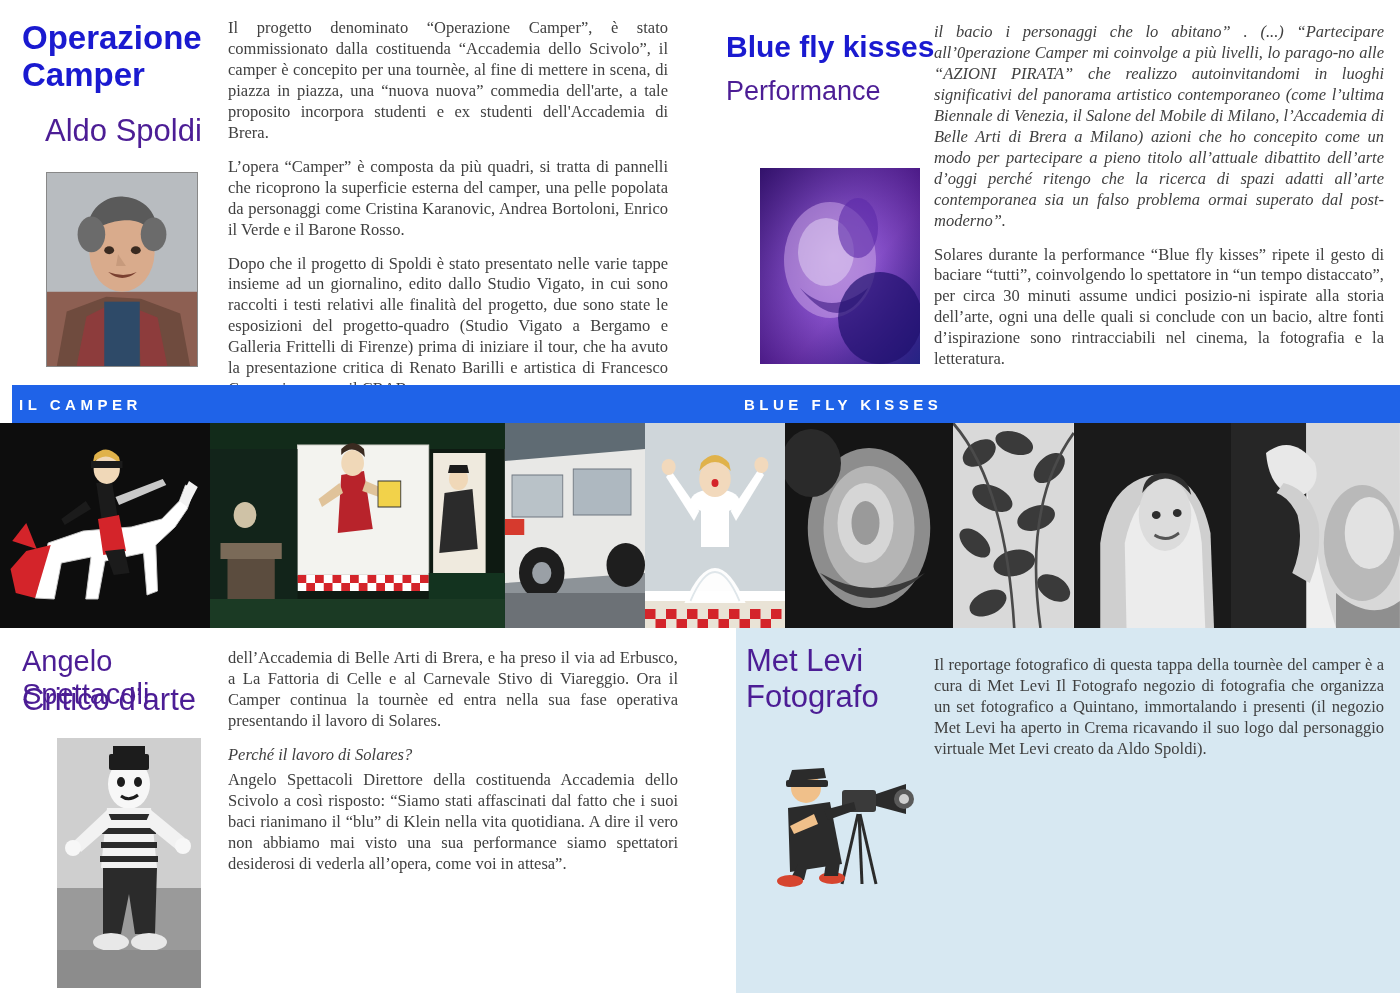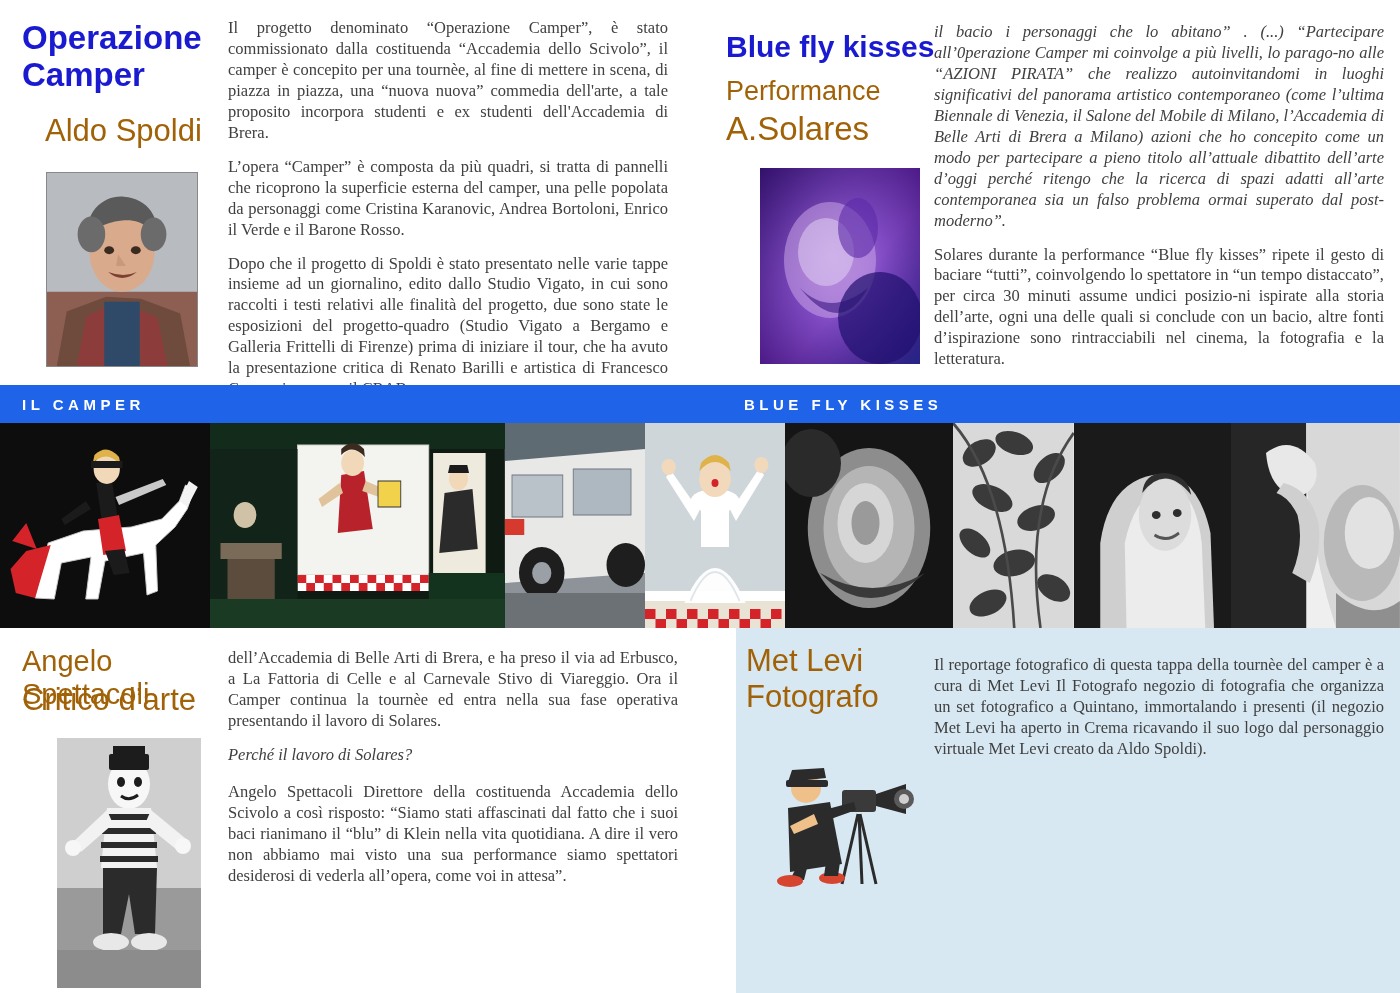--- a/index.html
+++ b/index.html
@@ -31,21 +31,21 @@
 
   .head-blue {
     color: #1a1ad0;
     font-family: "Liberation Sans", sans-serif;
     font-weight: bold;
     font-size: 33px;
     line-height: 1.12;
     letter-spacing: 0px;
   }
   .head-blue-light {
-    color: #a16207;
+    color: #4c1d95;
     font-family: "Liberation Sans", sans-serif;
     font-weight: normal;
     font-size: 31px;
     line-height: 1.15;
   }
 
   
   #op-camper-title {
     position: absolute; left: 22px; top: 20px; width: 200px;
   }
@@ -88,21 +88,21 @@
     height: 38px;
     background: #1f63e8;
     color: #ffffff;
     font-family: "Liberation Sans", sans-serif;
     font-weight: bold;
     font-size: 15px;
     letter-spacing: 4.5px;
     display: flex;
     align-items: center;
   }
-  #banner-camper { left: 0; width: 736px; padding-left: 22px; }
+  #banner-camper { left: 12px; width: 736px; padding-left: 7px; }
   #banner-bfk { left: 736px; width: 664px; padding-left: 8px; }
 
   
   #strip {
     position: absolute;
     left: 0; top: 423px;
     width: 1400px; height: 205px;
     display: flex;
   }
   .strip-img { position: relative; overflow: hidden; height: 205px; }
@@ -177,21 +177,20 @@
   </div>
 
   <div id="op-camper-text" class="body-text">
     <p>Il progetto denominato “Operazione Camper”, è stato commissionato dalla costituenda “Accademia dello Scivolo”, il camper è concepito per una tournèe, al fine di mettere in scena, di piazza in piazza, una “nuova nuova” commedia dell'arte, a tale proposito incorpora studenti e ex studenti dell'Accademia di Brera.</p>
     <p>L’opera “Camper” è composta da più quadri, si tratta di pannelli che ricoprono la superficie esterna del camper,  una pelle popolata da personaggi come Cristina Karanovic, Andrea Bortoloni, Enrico il Verde e il Barone Rosso.</p>
     <p>Dopo che il progetto di Spoldi è stato presentato nelle varie tappe insieme ad un giornalino, edito dallo Studio Vigato, in cui sono raccolti i testi relativi alle finalità del progetto, due sono state le esposizioni del progetto-quadro (Studio Vigato a Bergamo e Galleria Frittelli di Firenze) prima di iniziare il tour, che ha avuto la presentazione critica di Renato Barilli e artistica di Francesco Correggia, presso il CRAB</p>
   </div>
 
   <div id="bfk-title" class="head-blue" style="font-size:30px;">Blue fly kisses</div>
   <div id="bfk-sub1" class="head-blue-light" style="font-size:27px;">Performance</div>
-  <div id="bfk-sub2" class="head-blue-light" style="font-size:33px;">A.Solares</div>
 
   <div id="bfk-photo">
     <svg class="fill" viewBox="0 0 160 196" preserveAspectRatio="none">
       <defs>
         <radialGradient id="g1" cx="45%" cy="45%" r="70%">
           <stop offset="0%" stop-color="#d9b9ef"></stop>
           <stop offset="45%" stop-color="#8f5fd0"></stop>
           <stop offset="100%" stop-color="#3b1170"></stop>
         </radialGradient>
         <linearGradient id="g2" x1="0" y1="0" x2="1" y2="1">
@@ -452,21 +451,21 @@
 
         <ellipse cx="54" cy="204" rx="18" ry="9" fill="#e8e8e8"></ellipse>
         <ellipse cx="92" cy="204" rx="18" ry="9" fill="#e8e8e8"></ellipse>
       </g>
       <rect y="212" width="144" height="38" fill="#8c8c8c"></rect>
     </svg>
   </div>
 
   <div id="spett-text" class="body-text">
     <p>dell’Accademia di Belle Arti di Brera, e ha preso il via ad Erbusco, a La Fattoria di Celle e al Carnevale Stivo di Viareggio. Ora il Camper continua la tournèe ed entra nella sua fase operativa presentando il lavoro di Solares.</p>
-    <p class="ital" style="margin-bottom:16px;">Perché il lavoro di Solares?</p>
+    <p class="ital" style="margin-bottom:4px;">Perché il lavoro di Solares?</p>
     <p>Angelo Spettacoli Direttore della costituenda Accademia dello Scivolo a così risposto: “Siamo stati affascinati dal fatto che i suoi baci rianimano il “blu” di Klein nella vita quotidiana. A dire il vero non abbiamo mai visto una sua performance siamo spettatori desiderosi di vederla all’opera, come voi in attesa”.</p>
   </div>
 
   <div id="metlevi-panel"></div>
 
   <div id="ml-title" class="head-blue-light" style="font-size:31px;">
     <div>Met Levi</div>
     <div>Fotografo</div>
   </div>
 

